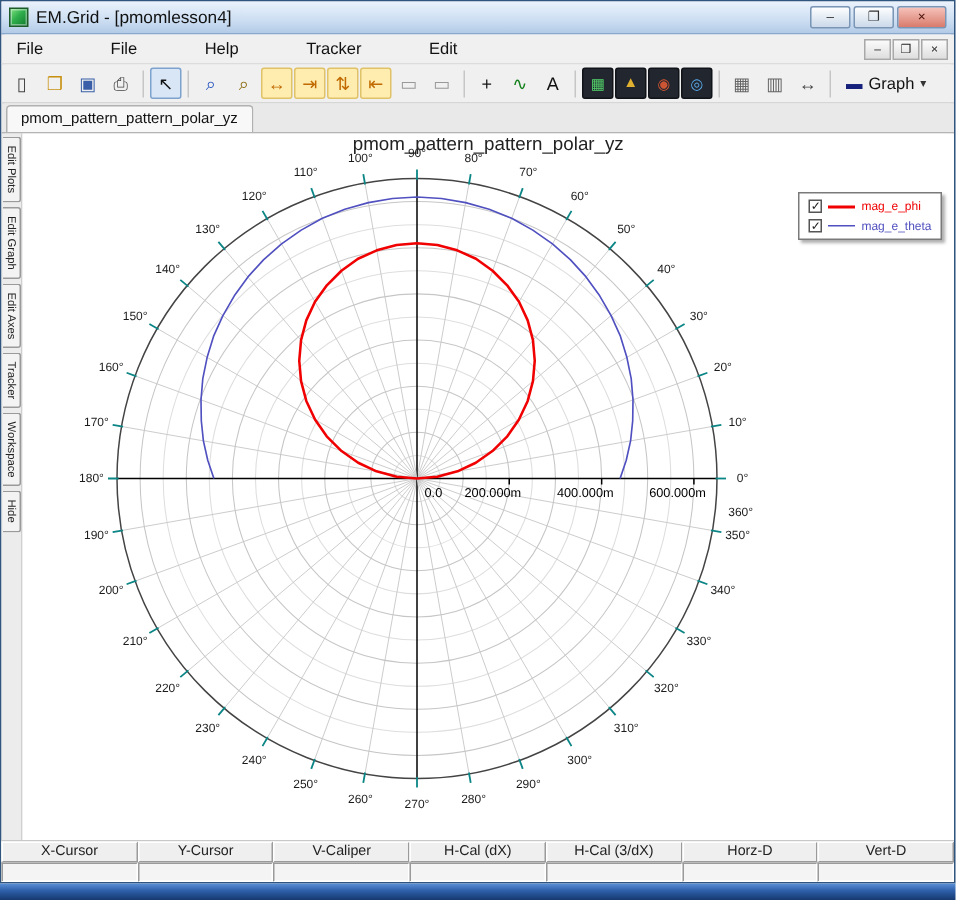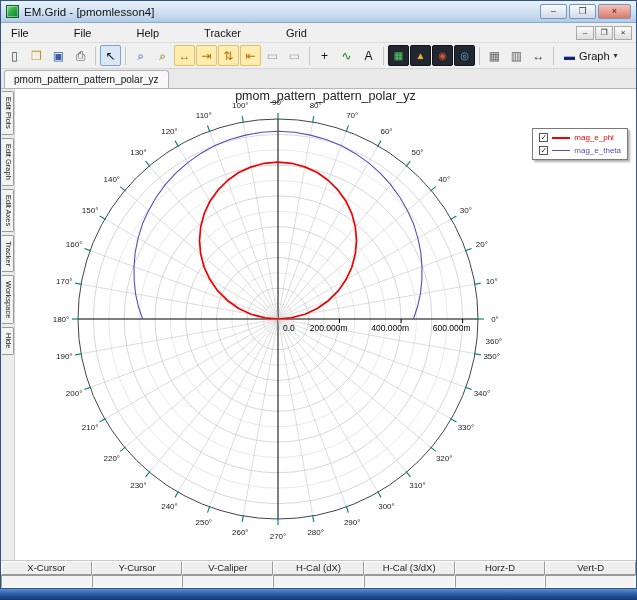--- a/index.html
+++ b/index.html
@@ -96,21 +96,21 @@
       <div class="win-btn close">×</div>
     </div>
   </div>
 
   <div class="menubar">
 
     <div class="menu-item">File</div>
       <div class="menu-item">File</div>
       <div class="menu-item">Help</div>
       <div class="menu-item">Tracker</div>
-      <div class="menu-item">Grid</div>
+      <div class="menu-item">Edit</div>
       <div class="mdi-controls">
       <div class="mdi-btn">–</div>
       <div class="mdi-btn">❐</div>
       <div class="mdi-btn">×</div>
     </div>
   </div>
 
   <div class="toolbar">
 
     <div class="tb-btn">

